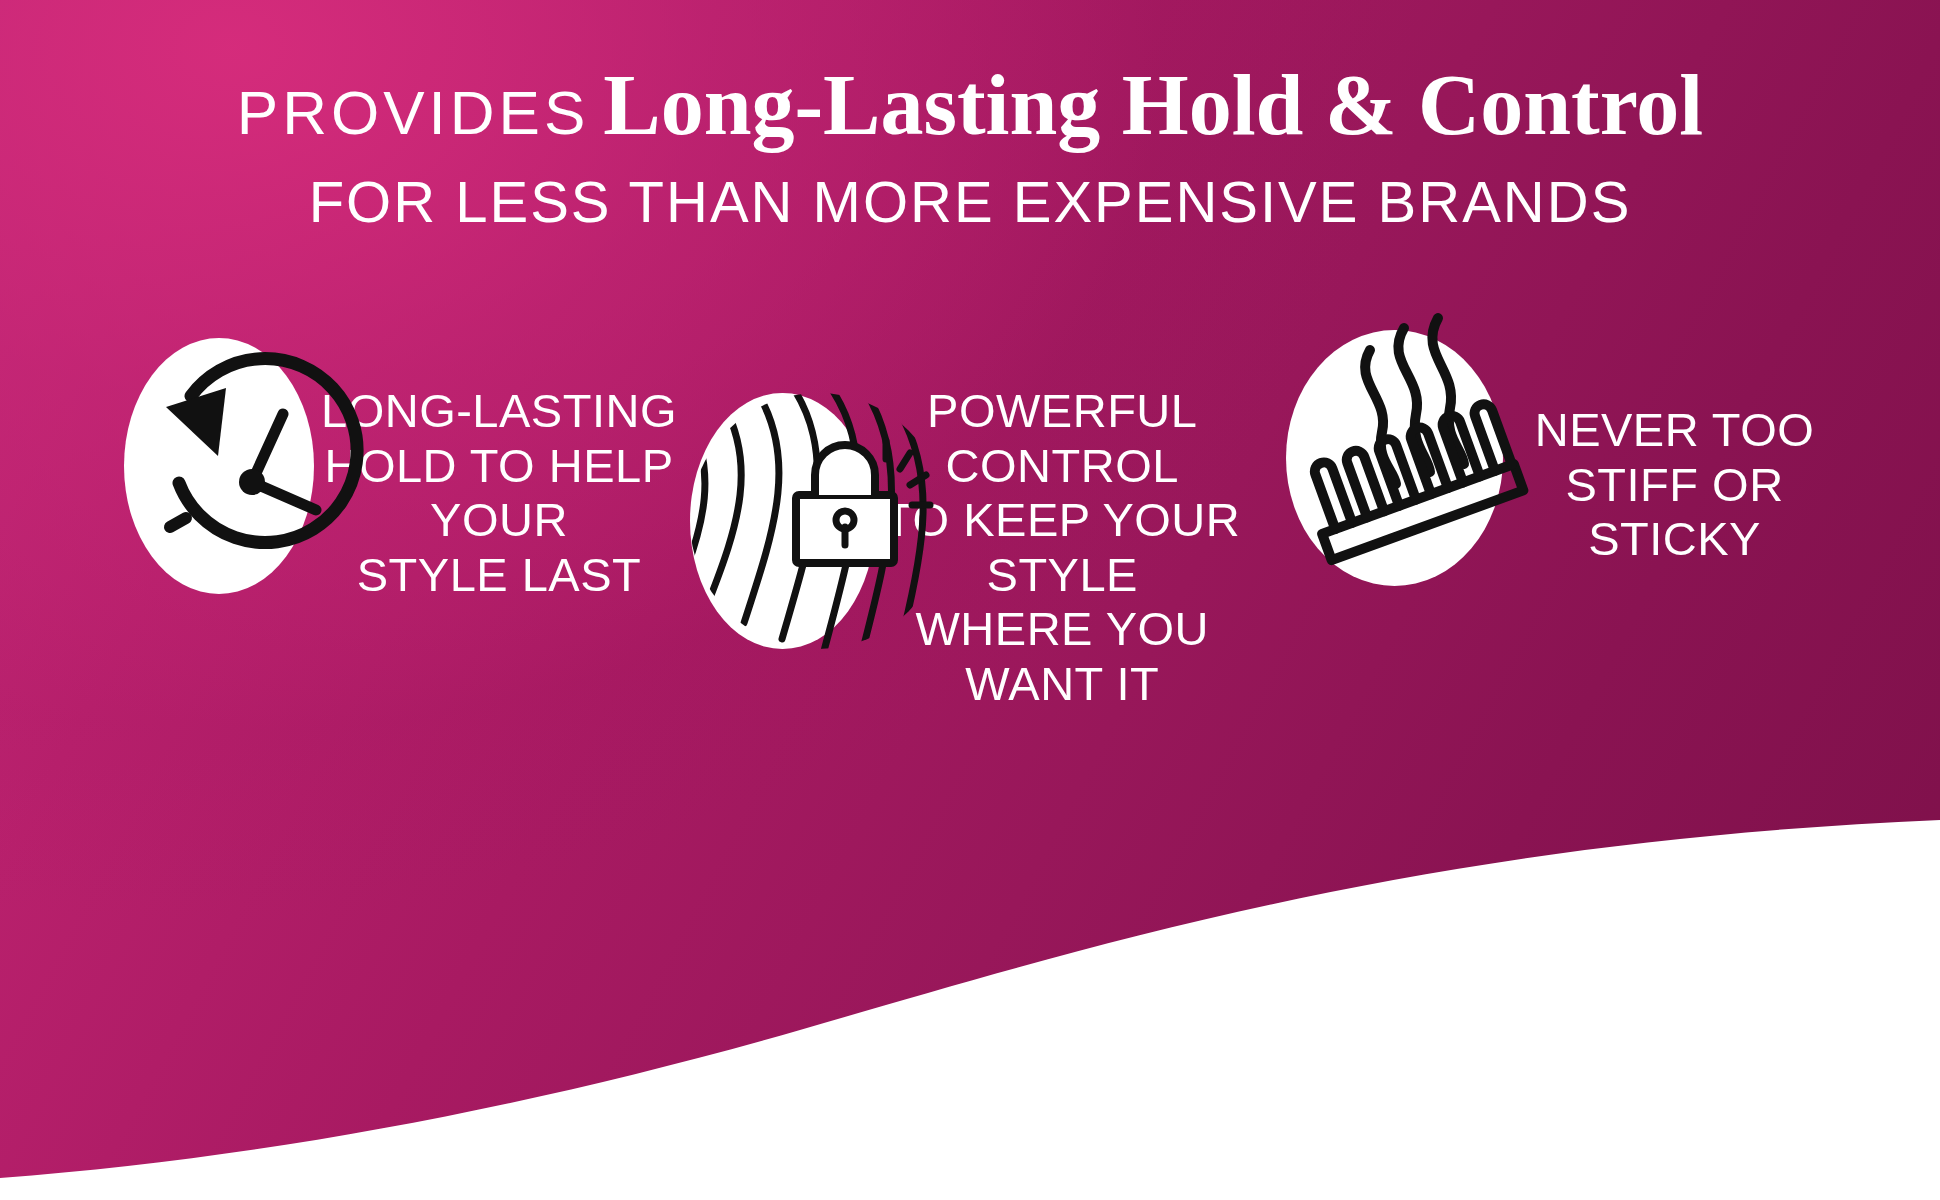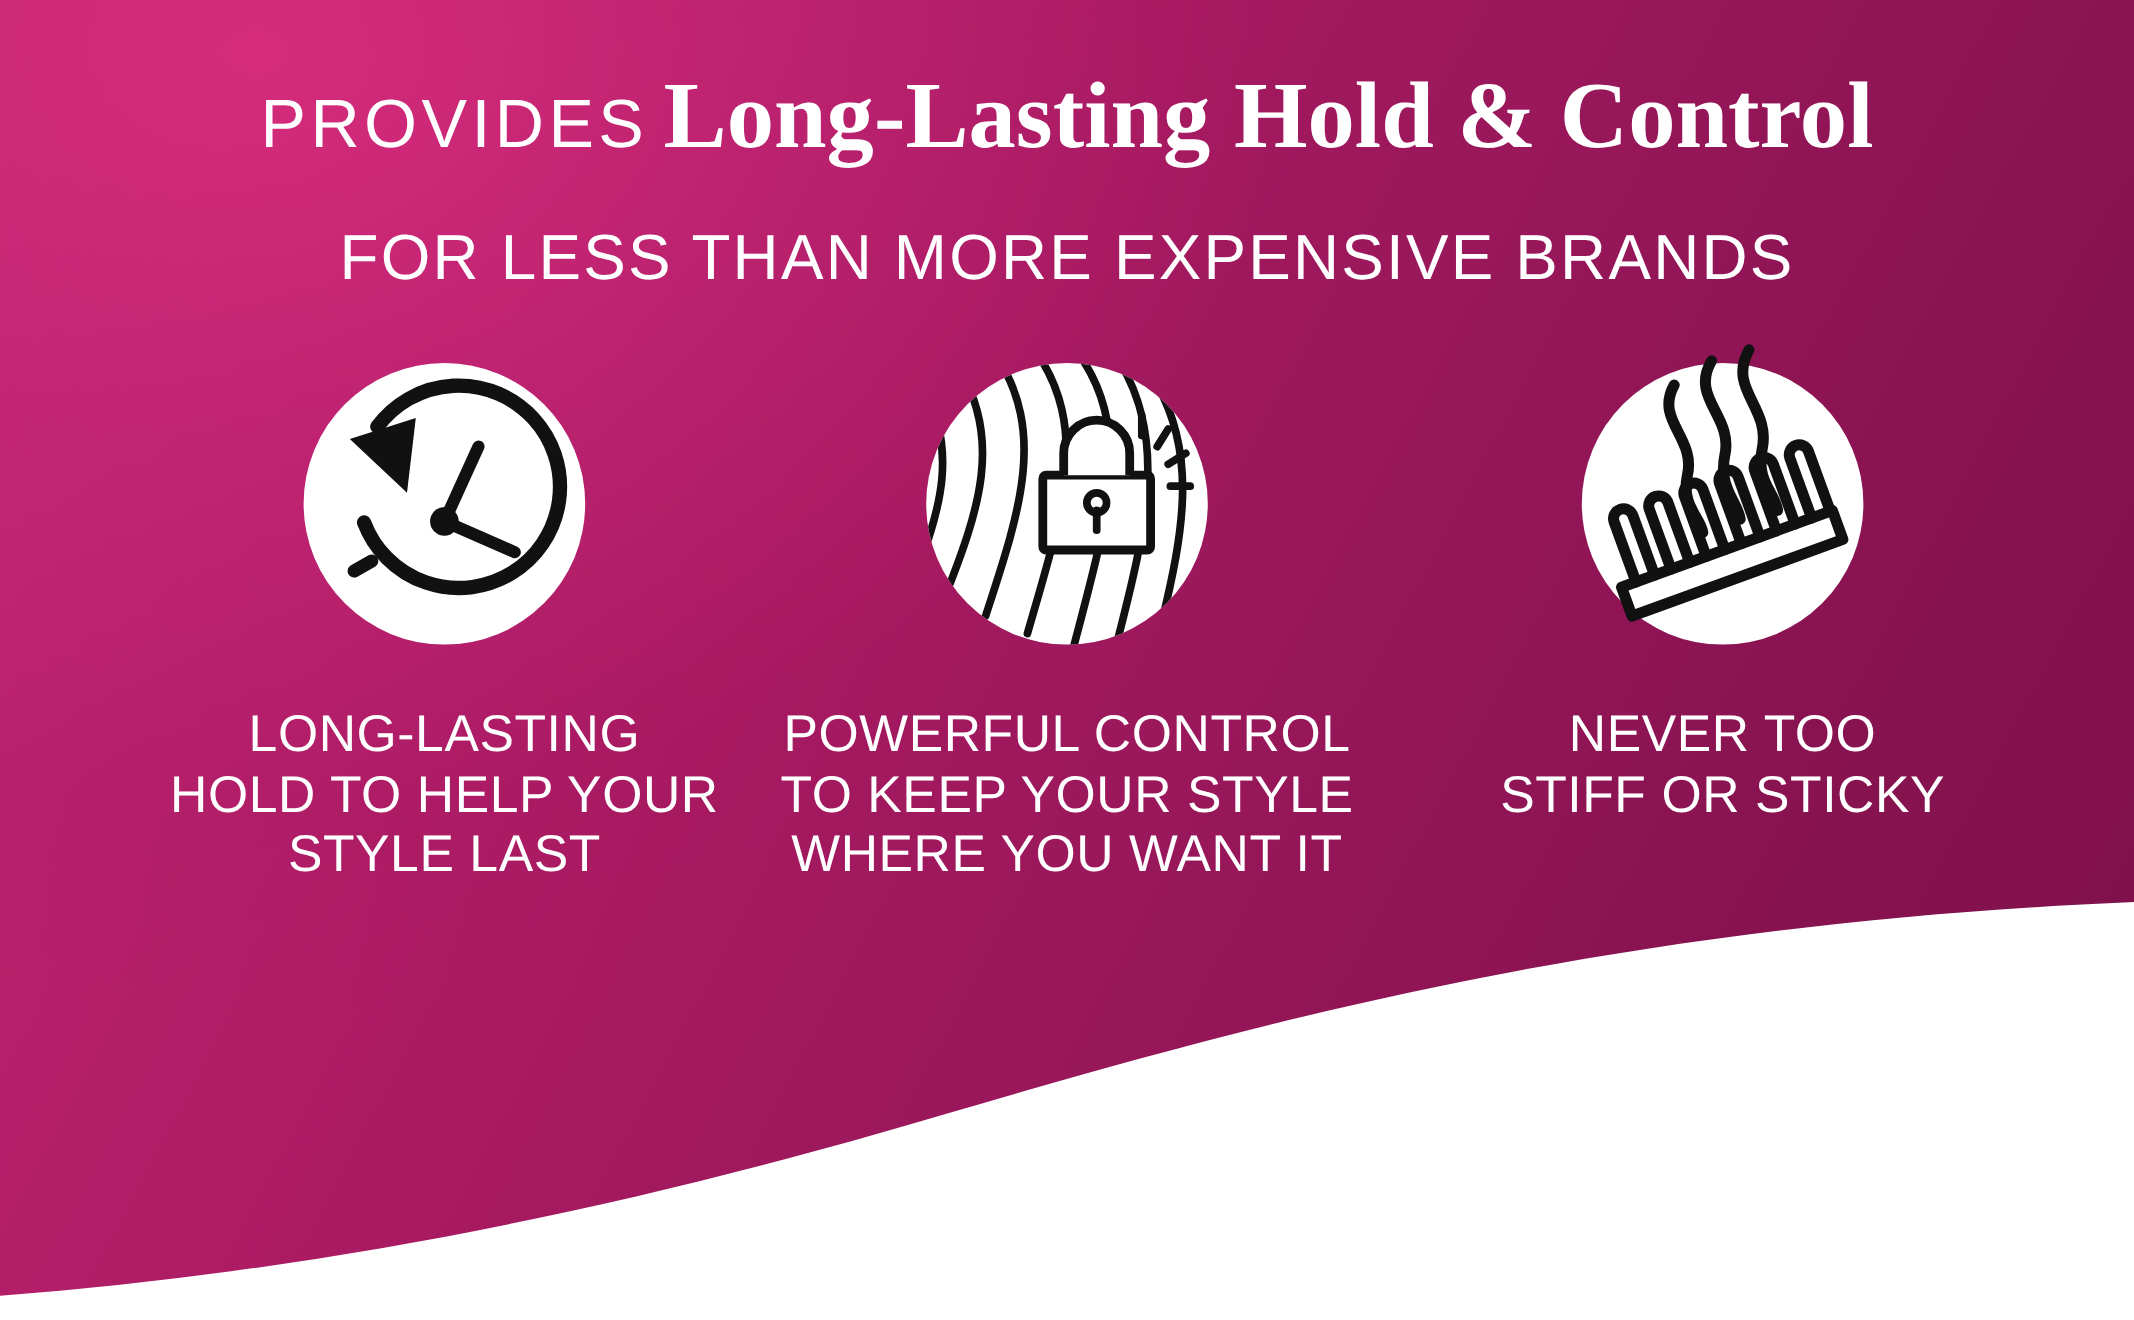--- a/index.html
+++ b/index.html
@@ -73,36 +73,35 @@
     position: absolute;
     top: 168px;
     left: 0;
     width: 1940px;
     text-align: center;
     white-space: nowrap;
     font-size: 58px;
     font-weight: 300;
     letter-spacing: 2px;
     color: #ffffff;
-    margin-top: 33px;
   }
   
   .features {
     position: absolute;
     top: 330px;
     left: 0;
     width: 1940px;
     display: flex;
     justify-content: center;
     align-items: flex-start;
   }
   .feature {
     width: 560px;
     display: flex;
-    flex-direction: column;
+    flex-direction: row;
     align-items: center;
   }
   .icon-circle {
     width: 256px;
     height: 256px;
     border-radius: 50%;
     background: #ffffff;
     position: relative;
     display: block;
     overflow: visible;

